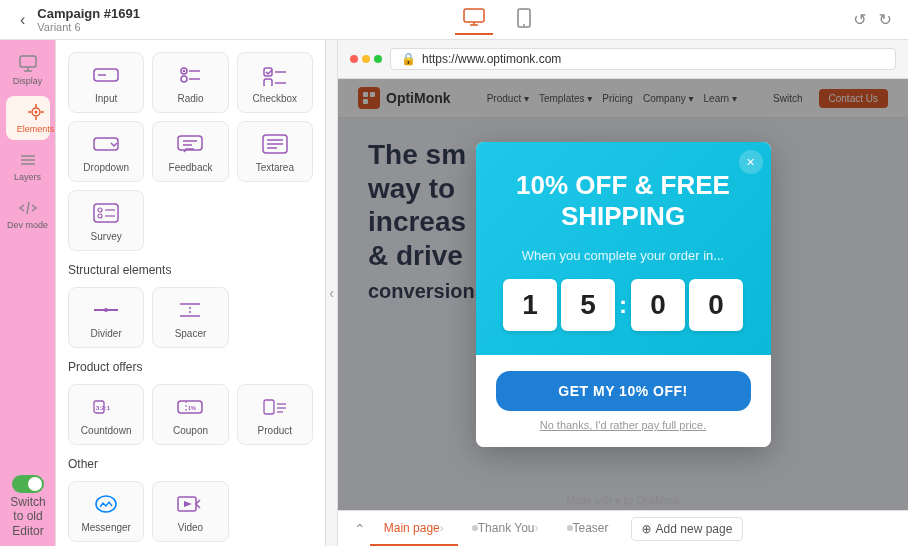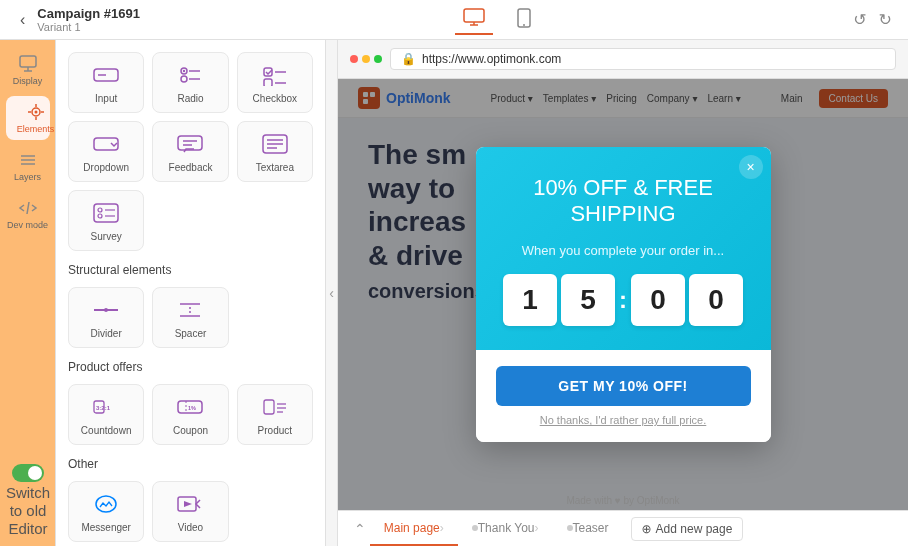--- a/index.html
+++ b/index.html
@@ -25,21 +25,21 @@
     .device-btn.active { color: #e05a2b; border-bottom: 2px solid #e05a2b; }
     .top-bar-right { display: flex; align-items: center; gap: 12px; }
     .undo-btn, .redo-btn { background: none; border: none; cursor: pointer; color: #888; font-size: 16px; }
 
     
     .main-content { display: flex; flex: 1; overflow: hidden; }
 
     
     .icon-nav {
       width: 56px;
-      background: #fdba74;
+      background: #f9a8d4;
       border-right: 1px solid #e0e0e0;
       display: flex;
       flex-direction: column;
       align-items: center;
       padding: 8px 0;
       gap: 4px;
       flex-shrink: 0;
     }
     .icon-nav-item {
       width: 44px;
@@ -154,21 +154,21 @@
 
     
     .site-header {
       background: #fff;
       padding: 8px 20px;
       display: flex;
       align-items: center;
       justify-content: space-between;
       border-bottom: 1px solid #eee;
     }
-    .site-logo { display: flex; align-items: center; gap: 6px; font-size: 14px; font-weight: 700; color: #3b82f6; }
+    .site-logo { display: flex; align-items: center; gap: 6px; font-size: 14px; font-weight: 700; color: #404040; }
     .site-logo-icon { width: 22px; height: 22px; background: #e05a2b; border-radius: 4px; display: flex; align-items: center; justify-content: center; }
     .site-nav { display: flex; gap: 10px; font-size: 10px; color: #555; }
     .site-nav-item { cursor: pointer; }
     .site-cta { background: #e05a2b; color: #fff; border: none; border-radius: 4px; padding: 4px 10px; font-size: 10px; cursor: pointer; }
     .site-login { font-size: 10px; color: #555; margin-right: 8px; }
 
     
     .site-hero {
       padding: 20px 30px;
       font-size: 28px;
@@ -206,22 +206,22 @@
       display: flex; align-items: center; justify-content: center;
       border-radius: 50%;
     }
     .modal-top {
       background: linear-gradient(135deg, #1ec8e8 0%, #0bb8d8 100%);
       padding: 28px 20px 20px;
       text-align: center;
       position: relative;
     }
     .modal-title {
-      font-size: 22px;
-      font-weight: 400;
+      font-size: 26px;
+      font-weight: 700;
       color: #fff;
       line-height: 1.2;
       margin-bottom: 16px;
     }
     .modal-subtitle { font-size: 13px; color: #e0f8ff; margin-bottom: 16px; }
 
     
     .countdown {
       display: flex;
       align-items: center;
@@ -244,21 +244,21 @@
     }
     .countdown-sep { font-size: 24px; font-weight: 800; color: #fff; }
 
     
     .modal-bottom { padding: 16px 20px; background: #fff; }
     .modal-cta {
       width: 100%;
       background: #1e7fd4;
       color: #fff;
       border: none;
-      border-radius: 6px;
+      border-radius: 14px;
       padding: 12px;
       font-size: 14px;
       font-weight: 700;
       cursor: pointer;
       margin-bottom: 8px;
       letter-spacing: 0.5px;
     }
     .modal-decline { display: block; text-align: center; font-size: 11px; color: #999; text-decoration: underline; cursor: pointer; }
 
     
@@ -335,21 +335,21 @@
     .elements-panel::-webkit-scrollbar-thumb { background: #ccc; border-radius: 2px; }
   </style>
 </head>
 <body>
 
 <div class="top-bar">
   <div class="top-bar-left">
     <button class="back-btn">‹</button>
     <div>
       <div class="campaign-title">Campaign #1691</div>
-      <div class="campaign-subtitle">Variant 1</div>
+      <div class="campaign-subtitle">Variant 6</div>
     </div>
   </div>
   <div class="top-bar-center">
     <button class="device-btn active">
       <svg width="22" height="18" viewBox="0 0 22 18" fill="none">
         <rect x="1" y="1" width="20" height="13" rx="2" stroke="#e05a2b" stroke-width="1.5" fill="none"></rect>
         <line x1="7" y1="17" x2="15" y2="17" stroke="#e05a2b" stroke-width="1.5"></line>
         <line x1="11" y1="14" x2="11" y2="17" stroke="#e05a2b" stroke-width="1.5"></line>
       </svg>
     </button>
@@ -598,21 +598,21 @@
           <span>OptiMonk</span>
         </div>
         <div class="site-nav">
           <span class="site-nav-item">Product ▾</span>
           <span class="site-nav-item">Templates ▾</span>
           <span class="site-nav-item">Pricing</span>
           <span class="site-nav-item">Company ▾</span>
           <span class="site-nav-item">Learn ▾</span>
         </div>
         <div style="display:flex; align-items:center; gap:8px">
-          <span class="site-login">Main</span>
+          <span class="site-login">Switch</span>
           <button class="site-cta">Contact Us</button>
         </div>
       </div>
 
       <div class="site-hero">
         The sm<br>way to<br>increas<br>&amp; drive<br><span style="font-size:20px">conversions</span>
       </div>
 
       <div class="modal-overlay">
         <div class="modal" style="position:relative">
@@ -658,14 +658,14 @@
         <span>Add new page</span>
       </button>
     </div>
 
   </div>
 
 </div>
 
 <div class="old-editor-switch" style="position:fixed;bottom:8px;left:4px;z-index:100">
   <div class="toggle-switch"></div>
-  <div style="font-size:15px; color:#555; text-align:center; line-height:1.2">Switch to old Editor</div>
+  <div style="font-size:12px; color:#555; text-align:center; line-height:1.2">Switch to old Editor</div>
 </div>
 
 </body></html>

